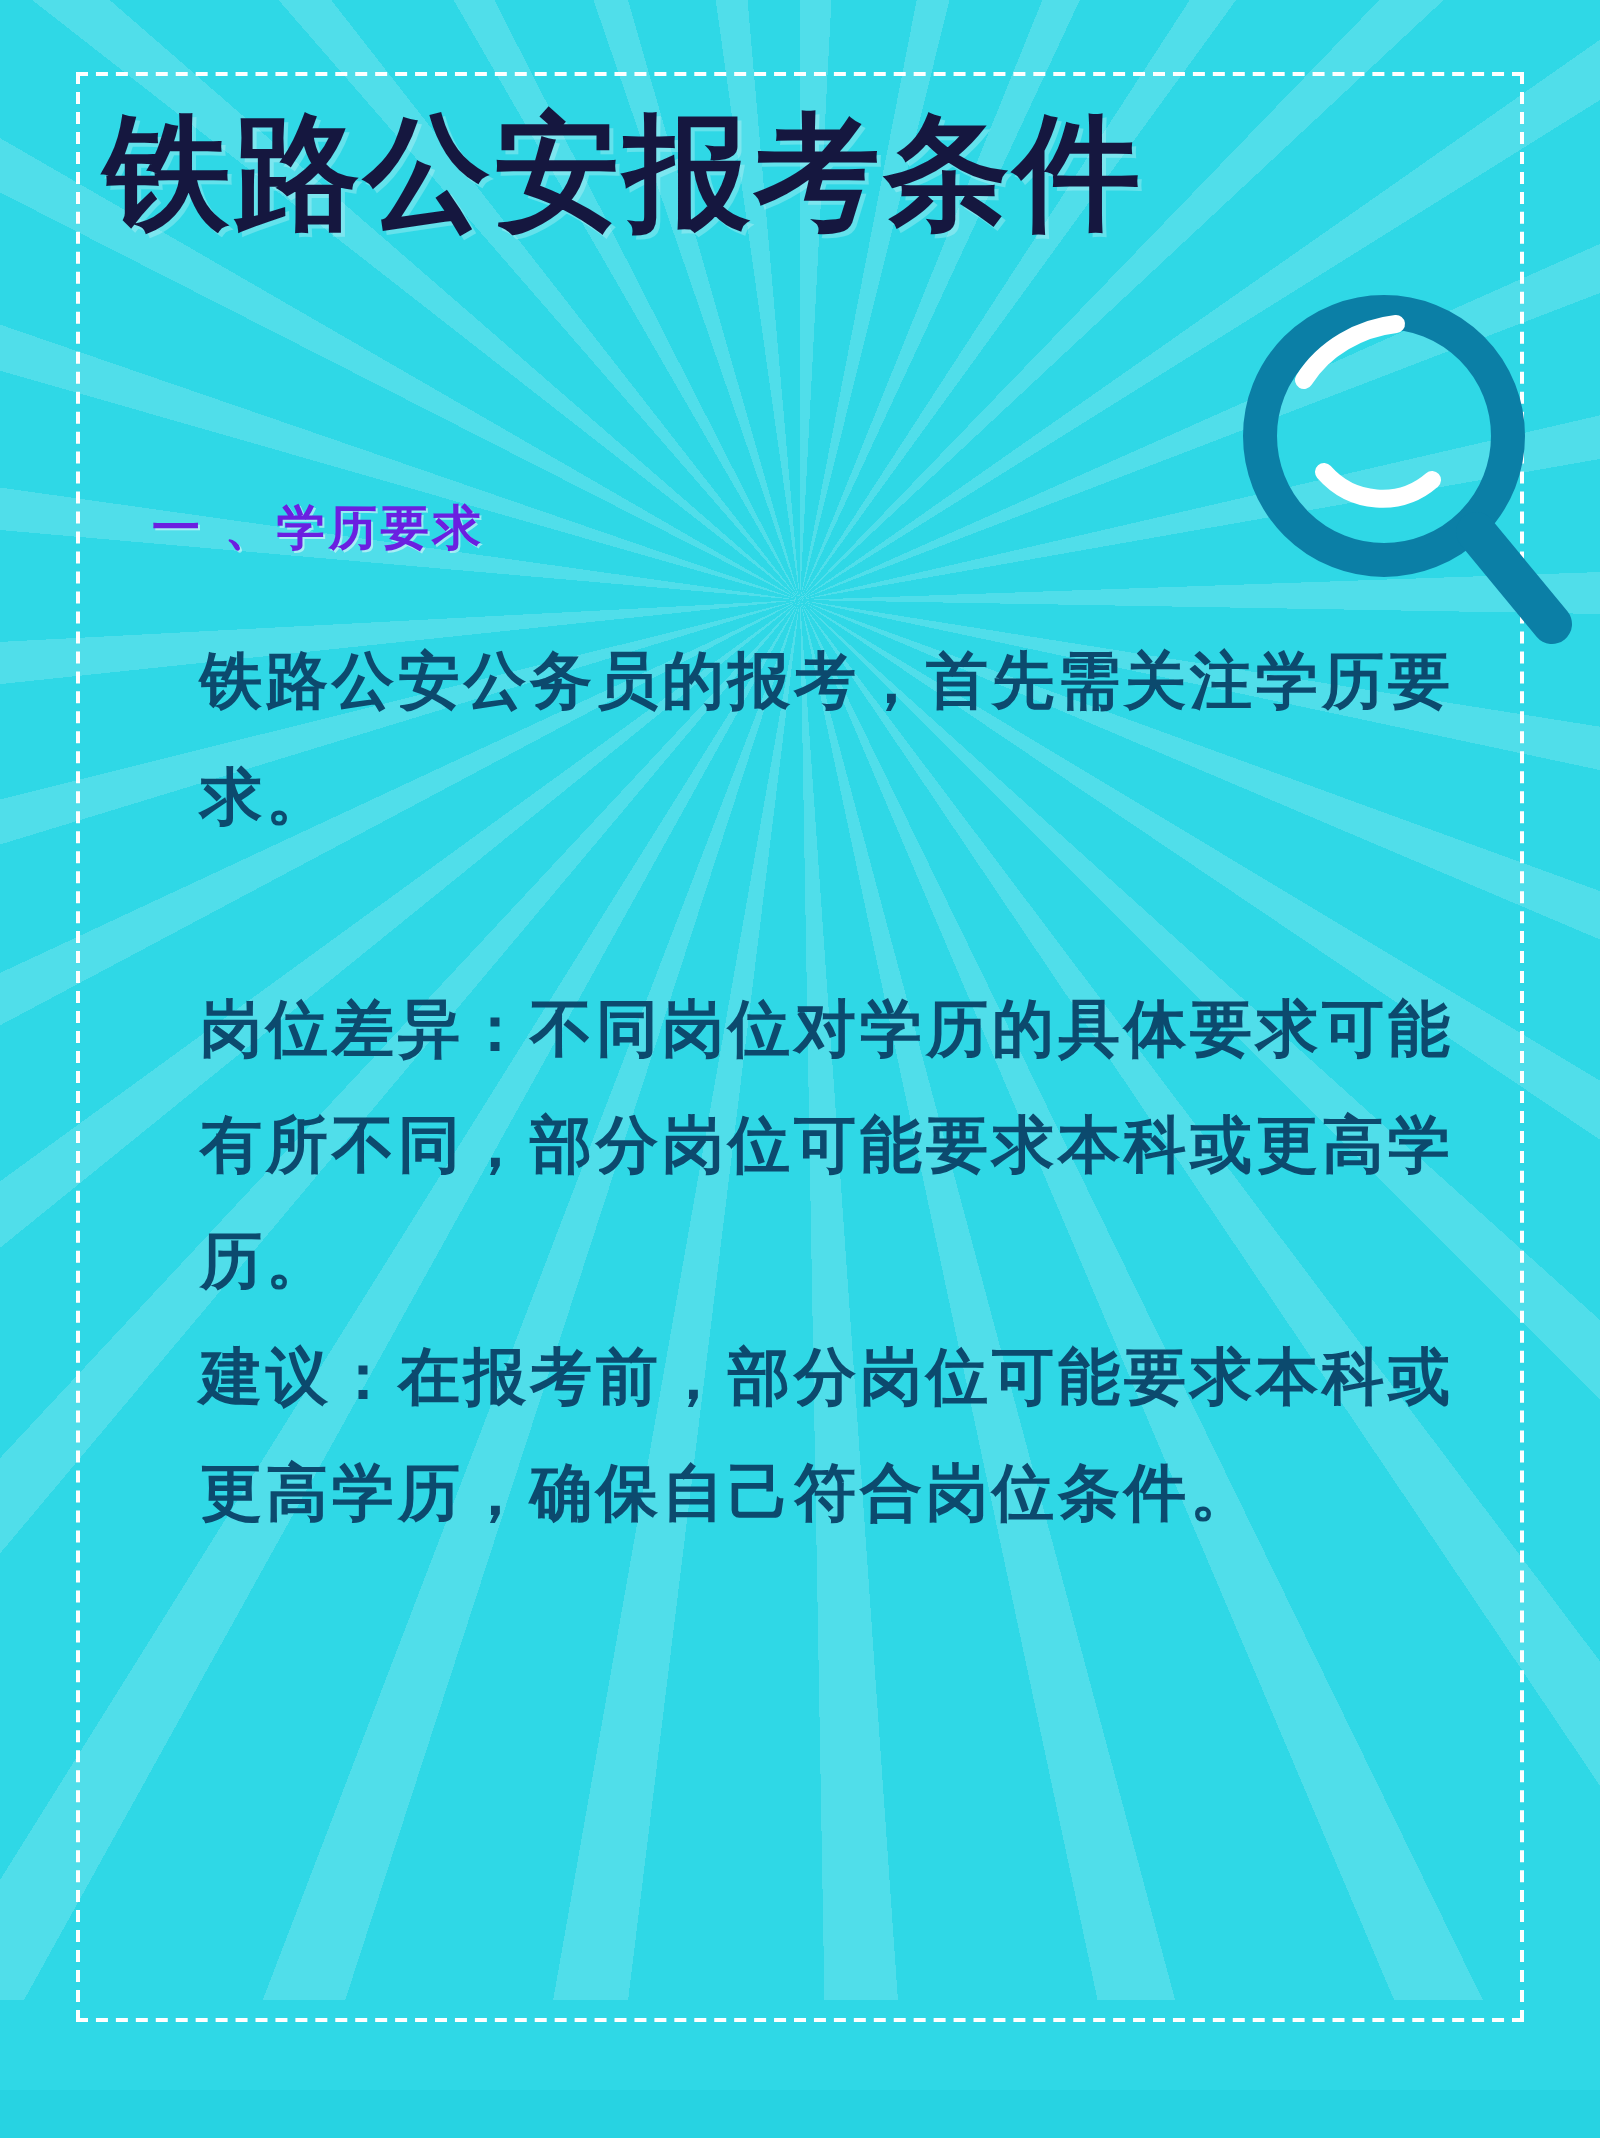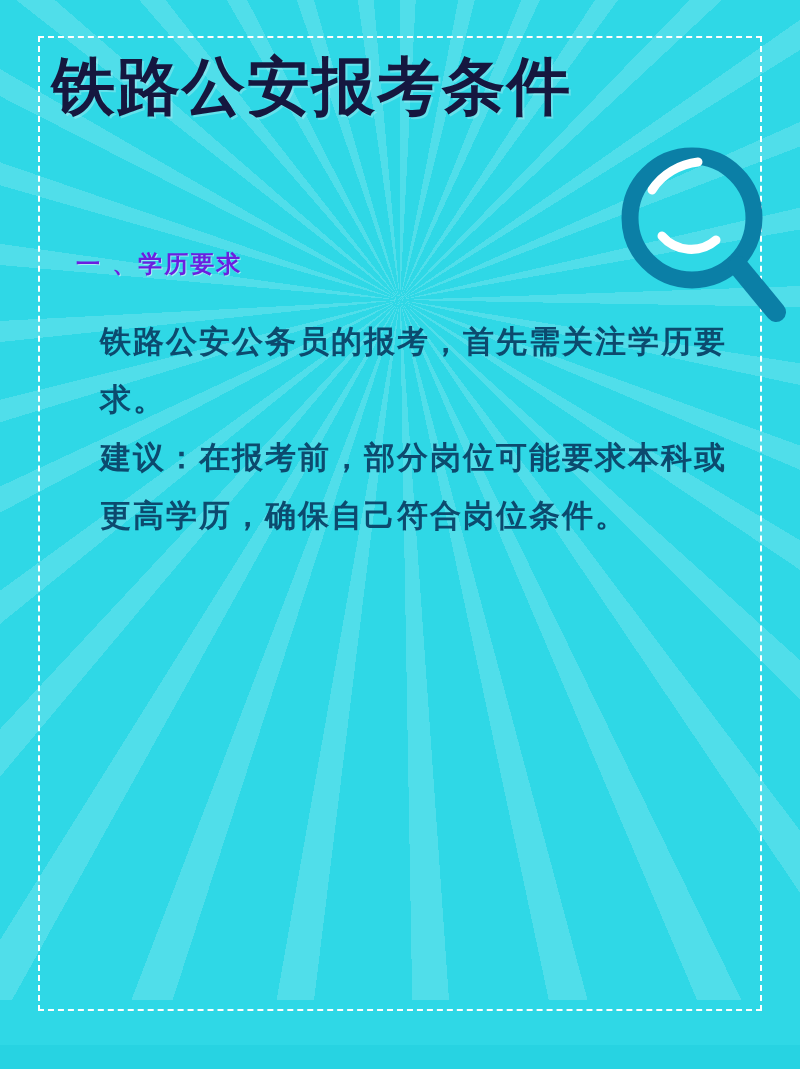--- a/index.html
+++ b/index.html
@@ -111,16 +111,17 @@
     <circle cx="92" cy="78" r="62" fill="none" stroke="#0b7fa6" stroke-width="17"></circle>
     <path d="M138 126 L176 172" stroke="#0b7fa6" stroke-width="20" stroke-linecap="round"></path>
     <path d="M52 50 C62 34, 80 24, 98 22" fill="none" stroke="#ffffff" stroke-width="9" stroke-linecap="round"></path>
     <path d="M62 96 C76 112, 100 114, 116 100" fill="none" stroke="#ffffff" stroke-width="9" stroke-linecap="round"></path>
   </svg>
 
   <div class="subtitle">一 、学历要求</div>
 
   <div class="body-text">
     <p class="para">铁路公安公务员的报考，首先需关注学历要求。</p>
+    <p class="para gap">岗位差异：不同岗位对学历的具体要求可能有所不同，部分岗位可能要求本科或更高学历。</p>
     <p class="para">建议：在报考前，部分岗位可能要求本科或更高学历，确保自己符合岗位条件。</p>
   </div>
 
 </div>
 
 </body></html>

